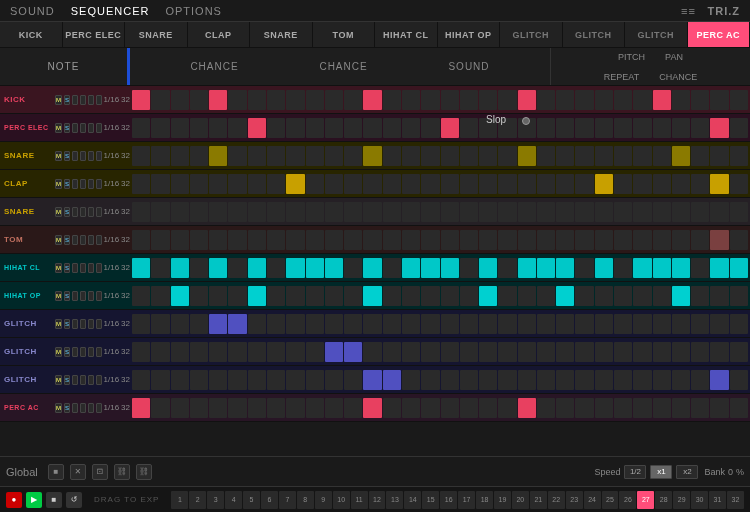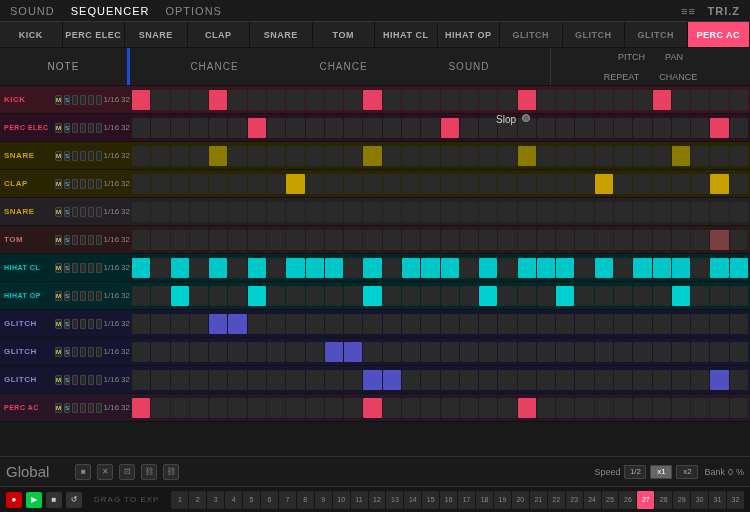--- a/index.html
+++ b/index.html
@@ -106,22 +106,22 @@
       color: #888;
       gap: 10px;
     }
     .sub-right-row {
       display: flex;
       gap: 20px;
     }
     .sub-right-row span { cursor: pointer; }
     .slop-row {
       display: flex;
-      align-items: flex-start;
-      gap: 6px;
+      align-items: flex-end;
+      gap: 16px;
       position: absolute;
       right: 220px;
       top: 66px;
     }
     .slop-knob {
       width: 8px;
       height: 8px;
       border-radius: 50%;
       background: #666;
       border: 1px solid #999;
@@ -231,23 +231,23 @@
     .bottom-bar {
       height: 30px;
       background: #1a1a1a;
       border-top: 1px solid #333;
       display: flex;
       align-items: center;
       padding: 0 6px;
       gap: 6px;
     }
     .global-label {
-      font-size: 15px;
+      font-size: 11px;
       color: #888;
-      margin-right: 20px;
+      margin-right: 4px;
     }
     .bottom-btn {
       width: 16px;
       height: 16px;
       background: #2a2a2a;
       border: 1px solid #444;
       border-radius: 2px;
       cursor: pointer;
       display: flex;
       align-items: center;

